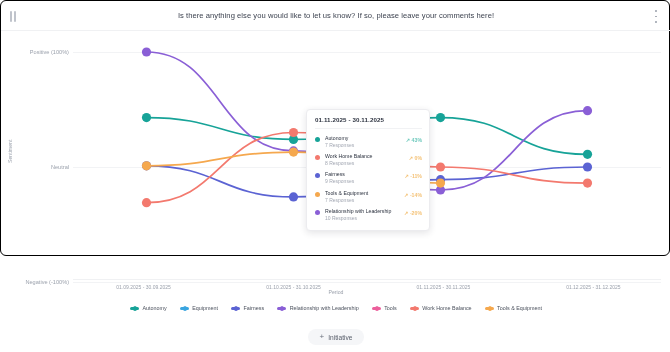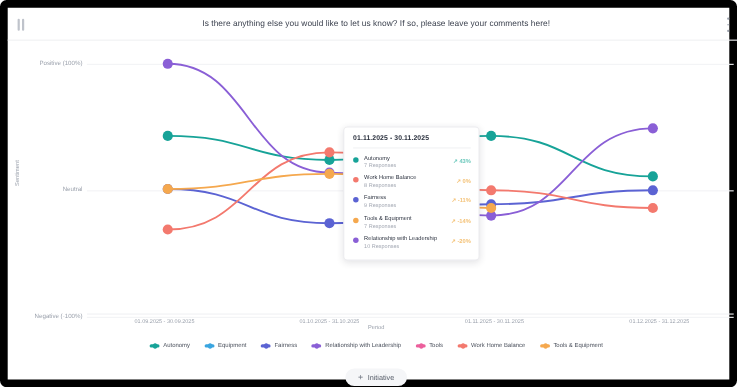--- a/index.html
+++ b/index.html
@@ -4,23 +4,23 @@
 <style>
   * { box-sizing: border-box; margin: 0; padding: 0; }
   html, body {
     width: 670px; height: 352px;
     font-family: "Liberation Sans", sans-serif;
     background: #ffffff;
     overflow: hidden;
   }
   .card {
     position: relative;
-    width: 670px; height: 352px;
+    width: 670px; height: 256px;
     background: #ffffff;
-    border: 7px solid #000000;
+    border: 1px solid #000000;
     border-radius: 6px;
   }
 
   
   .header {
     position: absolute; left: 0; top: 0;
     width: 670px; height: 30px;
     border-bottom: 1px solid #f0f1f3;
     display: flex; align-items: center;
   }

